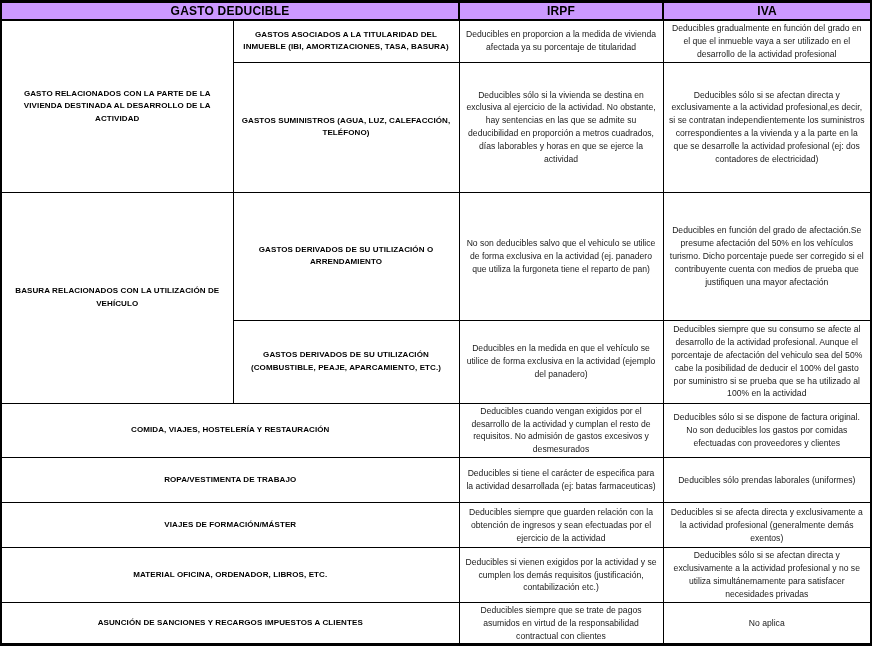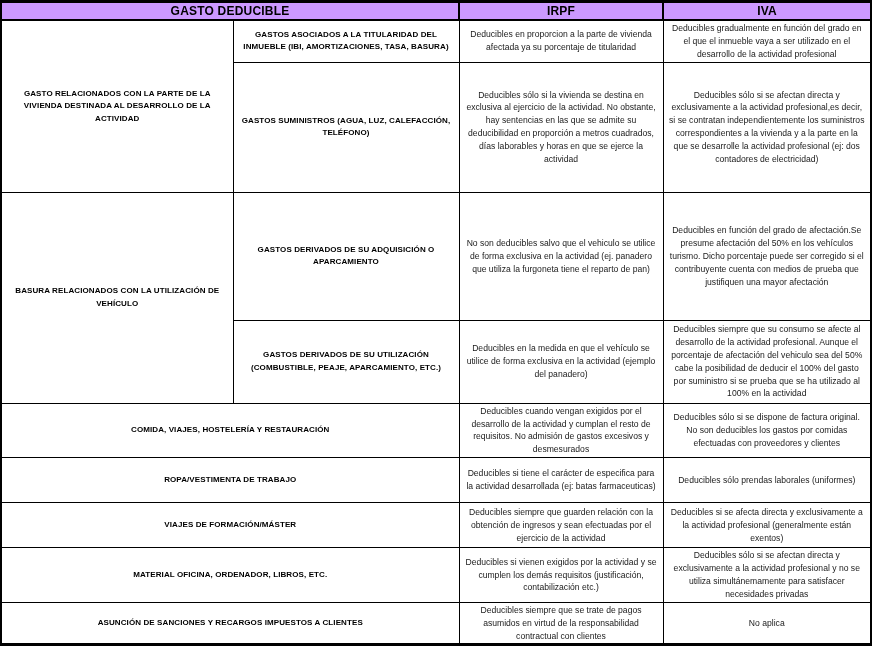--- a/index.html
+++ b/index.html
@@ -66,31 +66,31 @@
       <tr style="height:18px">
         <th colspan="2">GASTO DEDUCIBLE</th>
         <th>IRPF</th>
         <th>IVA</th>
       </tr>
     </thead>
     <tbody>
       <tr style="height:40px">
         <td class="cat" rowspan="2">GASTO RELACIONADOS CON LA PARTE DE LA VIVIENDA DESTINADA AL DESARROLLO DE LA ACTIVIDAD</td>
         <td class="sub">GASTOS ASOCIADOS A LA TITULARIDAD DEL INMUEBLE (IBI, AMORTIZACIONES, TASA, BASURA)</td>
-        <td class="body">Deducibles en proporcion a la parte de vivienda afectada ya su porcentaje de titularidad</td>
+        <td class="body">Deducibles en proporcion a la medida de vivienda afectada ya su porcentaje de titularidad</td>
         <td class="body">Deducibles gradualmente en función del grado en el que el inmueble vaya a ser utilizado en el desarrollo de la actividad profesional</td>
       </tr>
       <tr style="height:130px">
         <td class="sub">GASTOS SUMINISTROS (AGUA, LUZ, CALEFACCIÓN, TELÉFONO)</td>
         <td class="body">Deducibles sólo si la vivienda se destina en exclusiva al ejercicio de la actividad. No obstante, hay sentencias en las que se admite su deducibilidad en proporción a metros cuadrados, días laborables y horas en que se ejerce la actividad</td>
         <td class="body">Deducibles sólo si se afectan directa y exclusivamente a la actividad profesional,es decir, si se contratan independientemente los suministros correspondientes a la vivienda y a la parte en la que se desarrolle la actividad profesional (ej: dos contadores de electricidad)</td>
       </tr>
       <tr style="height:128px">
         <td class="cat" rowspan="2">BASURA RELACIONADOS CON LA UTILIZACIÓN DE VEHÍCULO</td>
-        <td class="sub">GASTOS DERIVADOS DE SU ADQUISICIÓN O APARCAMIENTO</td>
+        <td class="sub">GASTOS DERIVADOS DE SU UTILIZACIÓN O ARRENDAMIENTO</td>
         <td class="body">No son deducibles salvo que el vehiculo se utilice de forma exclusiva en la actividad (ej. panadero que utiliza la furgoneta tiene el reparto de pan)</td>
         <td class="body">Deducibles en función del grado de afectación.Se presume afectación del 50% en los vehículos turismo. Dicho porcentaje puede ser corregido si el contribuyente cuenta con medios de prueba que justifiquen una mayor afectación</td>
       </tr>
       <tr style="height:83px">
         <td class="sub">GASTOS DERIVADOS DE SU UTILIZACIÓN (COMBUSTIBLE, PEAJE, APARCAMIENTO, ETC.)</td>
         <td class="body">Deducibles en la medida en que el vehículo se utilice de forma exclusiva en la actividad (ejemplo del panadero)</td>
         <td class="body">Deducibles siempre que su consumo se afecte al desarrollo de la actividad profesional. Aunque el porcentaje de afectación del vehiculo sea del 50% cabe la posibilidad de deducir el 100% del gasto por suministro si se prueba que se ha utilizado al 100% en la actividad</td>
       </tr>
       <tr style="height:50px">
         <td class="full" colspan="2">COMIDA, VIAJES, HOSTELERÍA Y RESTAURACIÓN</td>
@@ -98,21 +98,21 @@
         <td class="body">Deducibles sólo si se dispone de factura original. No son deducibles los gastos por comidas efectuadas con proveedores y clientes</td>
       </tr>
       <tr style="height:45px">
         <td class="full" colspan="2">ROPA/VESTIMENTA DE TRABAJO</td>
         <td class="body">Deducibles si tiene el carácter de especifica para la actividad desarrollada (ej: batas farmaceuticas)</td>
         <td class="body">Deducibles sólo prendas laborales (uniformes)</td>
       </tr>
       <tr style="height:45px">
         <td class="full" colspan="2">VIAJES DE FORMACIÓN/MÁSTER</td>
         <td class="body">Deducibles siempre que guarden relación con la obtención de ingresos y sean efectuadas por el ejercicio de la actividad</td>
-        <td class="body">Deducibles si se afecta directa y exclusivamente a la actividad profesional (generalmente están exentos)</td>
+        <td class="body">Deducibles si se afecta directa y exclusivamente a la actividad profesional (generalmente demás exentos)</td>
       </tr>
       <tr style="height:52px">
         <td class="full" colspan="2">MATERIAL OFICINA, ORDENADOR, LIBROS, ETC.</td>
         <td class="body">Deducibles si vienen exigidos por la actividad y se cumplen los demás requisitos (justificación, contabilización etc.)</td>
         <td class="body">Deducibles sólo si se afectan directa y exclusivamente a la actividad profesional y no se utiliza simultánemamente para satisfacer necesidades privadas</td>
       </tr>
       <tr style="height:38px">
         <td class="full" colspan="2">ASUNCIÓN DE SANCIONES Y RECARGOS IMPUESTOS A CLIENTES</td>
         <td class="body">Deducibles siempre que se trate de pagos asumidos en virtud de la responsabilidad contractual con clientes</td>
         <td class="body">No aplica</td>

